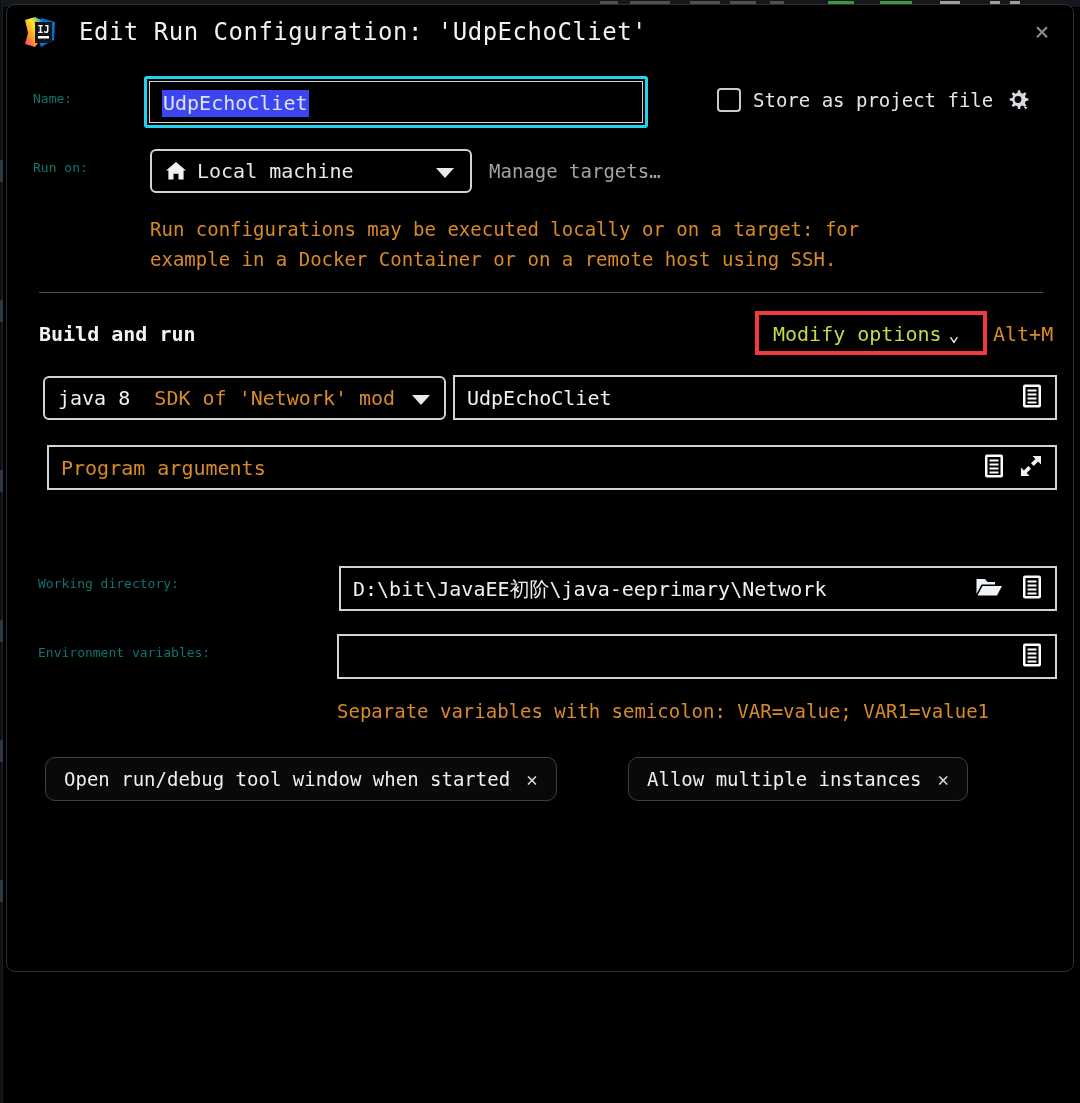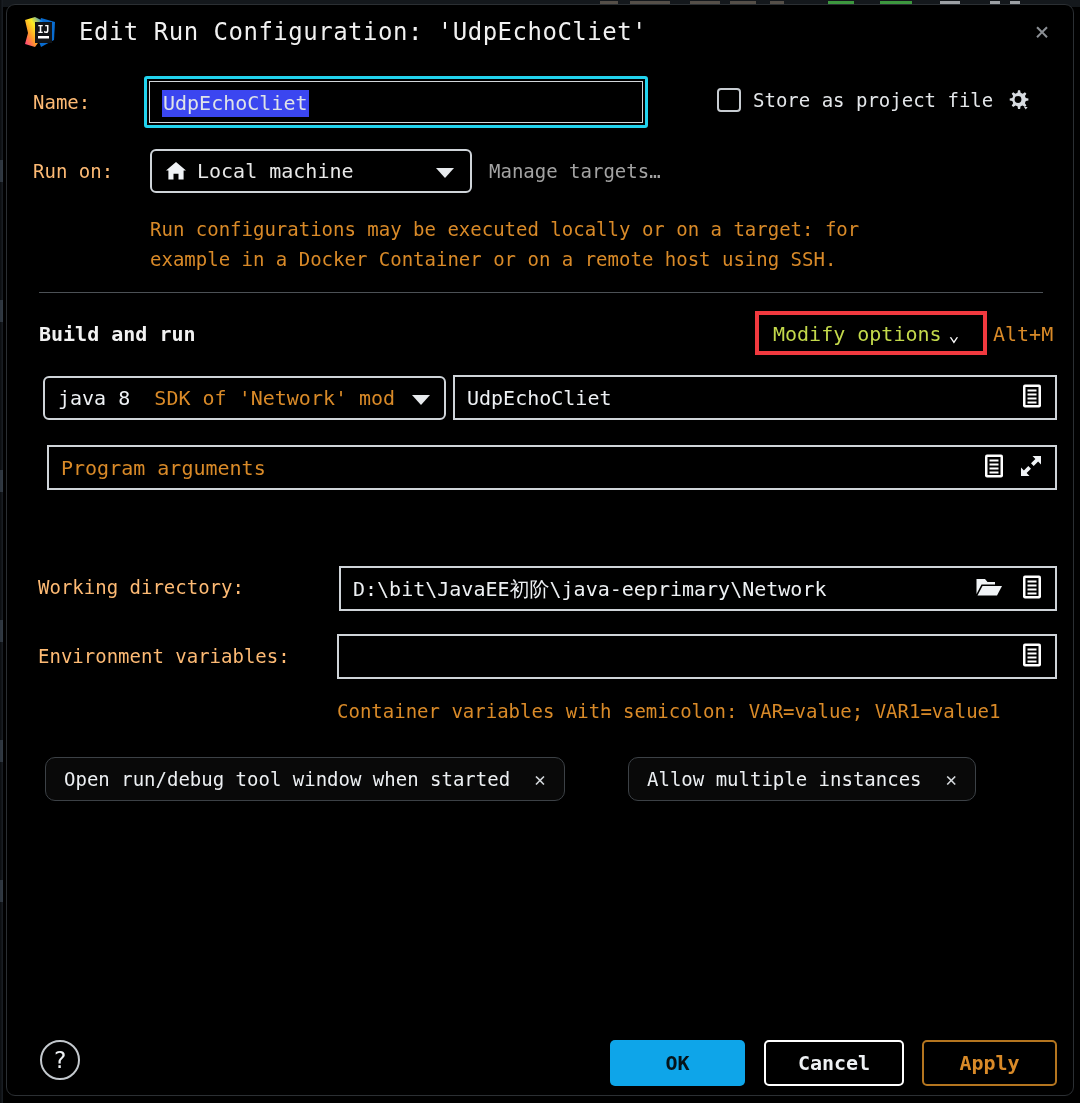--- a/index.html
+++ b/index.html
@@ -26,21 +26,21 @@
   .bg-sliver .bit { position:absolute; top:1px; height:4px; background:#6b6257; opacity:.75;}
   .bg-sliver .bit.g { background:#4ac14a; }
   .bg-sliver .bit.w { background:#c9cdd2; }
 
   
   .dialog {
     position: absolute;
     left: 6px;
     top: 4px;
     width: 1068px;
-    height: 1092px;
+    height: 968px;
     background: #000000;
     border: 1px solid #2b2f33;
     border-radius: 9px;
     box-sizing: border-box;
     overflow: hidden;
   }
   .edge-left {
     position:absolute; left:0; top:0; width:3px; height:1103px;
     background: linear-gradient(to right,#0a0c0e,#1b2026);
   }
@@ -71,22 +71,22 @@
     color: #8b8f94;
     font-size: 25px;
     line-height: 28px;
     text-align: center;
     cursor: pointer;
   }
 
   
   .row { position: absolute; }
   .lbl {
-    color: #fdba74;
-    font-size: 19px;
+    color: #0f766e;
+    font-size: 13px;
     white-space: nowrap;
   }
 
   
   .name-field {
     position: absolute;
     left: 137px; top: 71px;
     width: 504px; height: 52px;
     border: 3px solid #22d3ee;
     border-radius: 3px;
@@ -241,21 +241,21 @@
   .chip {
     position: absolute;
     height: 44px;
     border: 1px solid #3c4146;
     border-radius: 10px;
     box-sizing: border-box;
     background: #090909;
     display: flex;
     align-items: center;
     padding: 0 18px;
-    gap: 24px;
+    gap: 16px;
     cursor: pointer;
   }
   .chip .ctxt { font-size: 19px; color: #eceff2; white-space: nowrap;}
   .chip .cx { font-size: 19px; color: #d5d9dd; }
 
   
   .help-btn {
     position: absolute;
     left: 33px; top: 1035px;
     width: 40px; height: 40px;
@@ -445,21 +445,21 @@
       <svg width="22" height="26" viewBox="0 0 22 26">
         <rect x="2" y="1.5" width="18" height="23" rx="2" fill="#ffffff"></rect>
         <rect x="4.5" y="4" width="13" height="18" fill="#000000"></rect>
         <rect x="6.5" y="6.5" width="9" height="2" fill="#ffffff"></rect>
         <rect x="6.5" y="10.5" width="9" height="2" fill="#ffffff"></rect>
         <rect x="6.5" y="14.5" width="9" height="2" fill="#ffffff"></rect>
         <rect x="6.5" y="18.5" width="9" height="2" fill="#ffffff"></rect>
       </svg>
     </span>
   </div>
-  <div class="hint-orange" style="left:330px; top:695px;">Container variables with semicolon: VAR=value; VAR1=value1</div>
+  <div class="hint-orange" style="left:330px; top:695px;">Separate variables with semicolon: VAR=value; VAR1=value1</div>
 
   <div class="chip" style="left:38px; top:752px;">
     <span class="ctxt">Open run/debug tool window when started</span>
     <span class="cx">✕</span>
   </div>
   <div class="chip" style="left:621px; top:752px;">
     <span class="ctxt">Allow multiple instances</span>
     <span class="cx">✕</span>
   </div>
 

